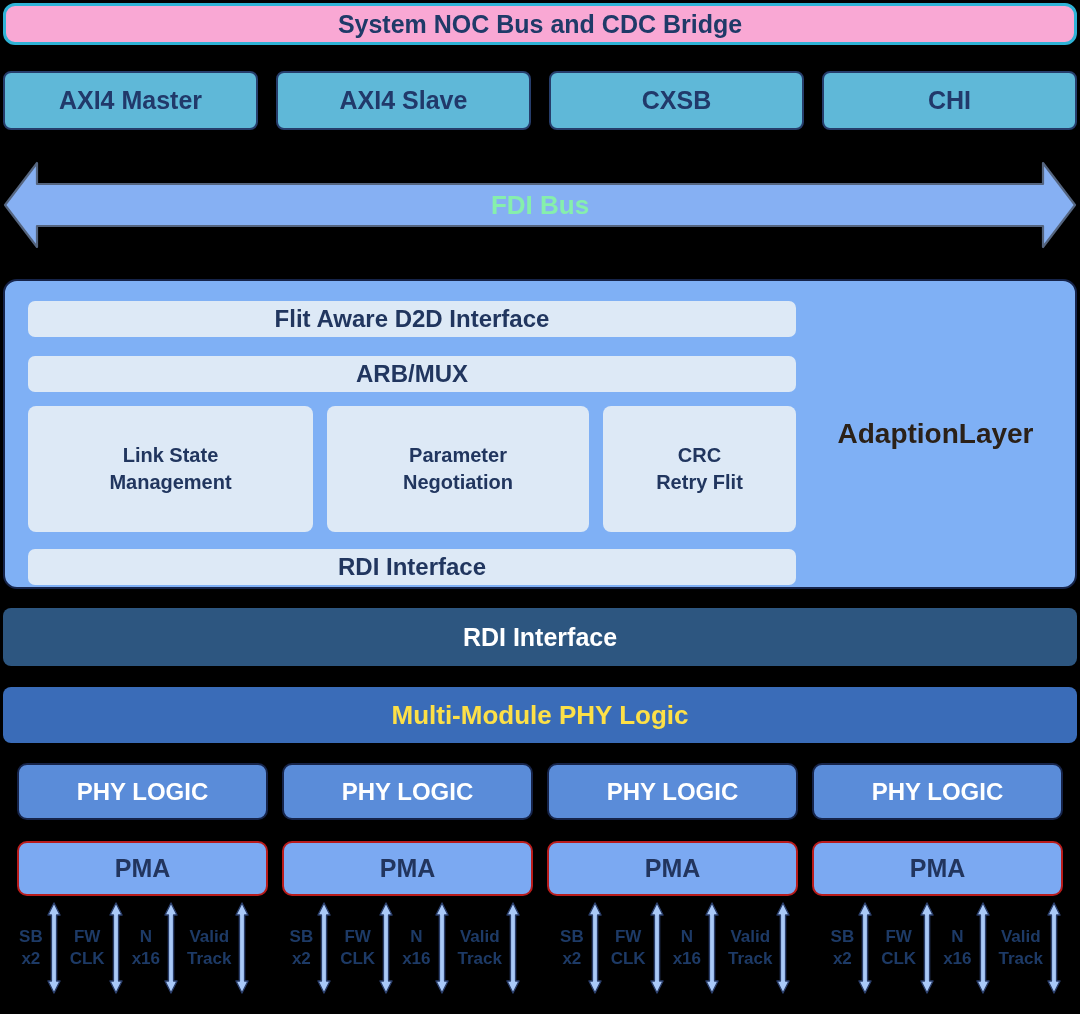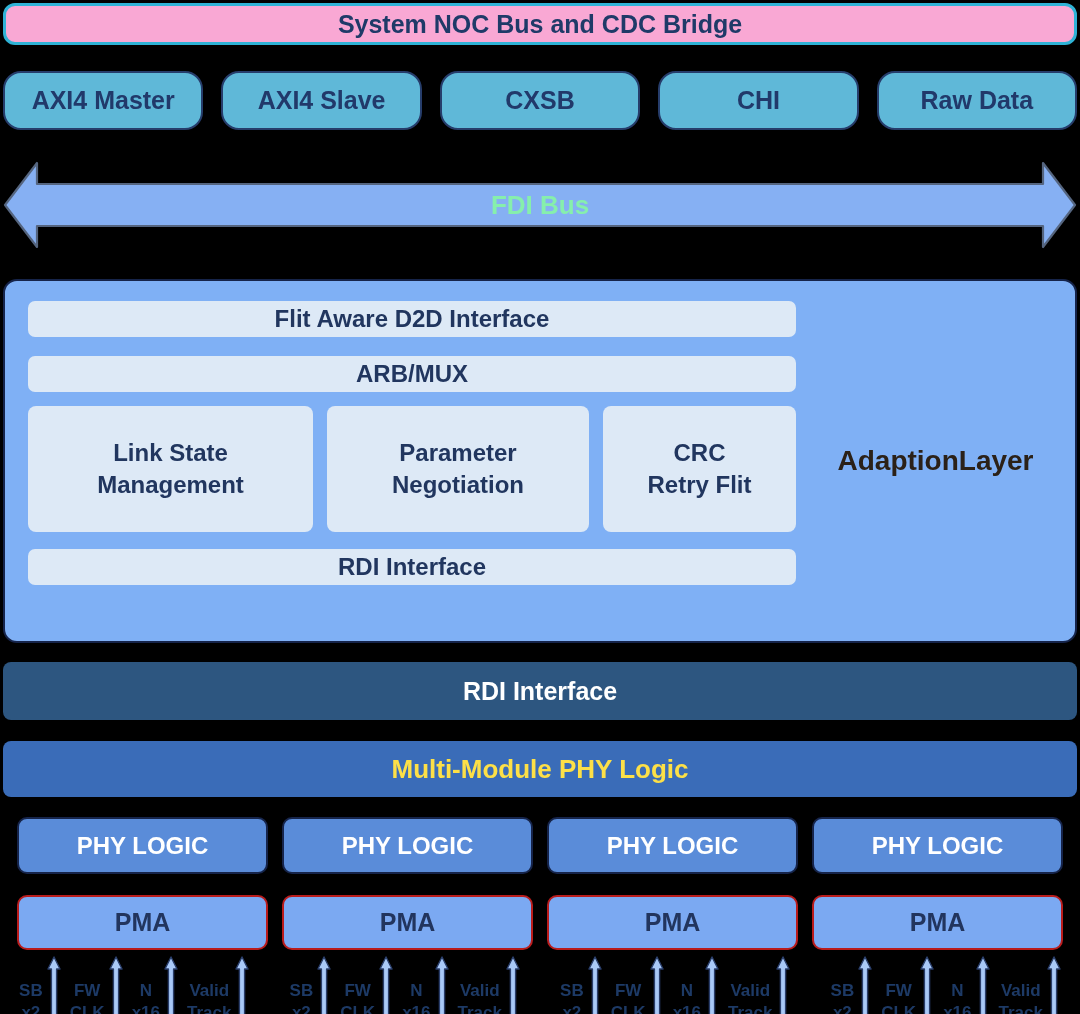--- a/index.html
+++ b/index.html
@@ -36,21 +36,21 @@
   .protocol-row {
     margin: 26px 3px 0;
     height: 59px;
     display: flex;
     gap: 18px;
   }
   .protocol-box {
     flex: 1;
     background: #5fb8d8;
     border: 2px solid #263d6b;
-    border-radius: 18px;
+    border-radius: 8px;
     color: #21396a;
     font-size: 25px;
     font-weight: 600;
   }
   
   .fdi-wrap {
     position: relative;
     margin: 31px 3px 0;
     height: 88px;
   }
@@ -61,21 +61,21 @@
     display: flex;
     align-items: center;
     justify-content: center;
     color: #86efac;
     font-size: 26px;
     font-weight: 600;
   }
   
   .adaption {
     margin: 30px 3px 0;
-    height: 364px;
+    height: 310px;
     background: #7fb0f5;
     border: 2px solid #16244a;
     border-radius: 14px;
     box-sizing: border-box;
     display: flex;
   }
   .adaption-stack {
     width: 768px;
     margin: 20px 0 0 23px;
     display: flex;
@@ -94,21 +94,21 @@
   .mid-row {
     height: 126px;
     display: flex;
     gap: 14px;
     margin-bottom: 17px;
   }
   .mid-box {
     background: #dde9f6;
     border-radius: 8px;
     color: #21365f;
-    font-size: 24px;
+    font-size: 20px;
     font-weight: 600;
     flex-direction: column;
     line-height: 1.35;
     text-align: center;
   }
   .mid-box span { display: block; }
   .mb1 { flex: 0 0 285px; }
   .mb2 { flex: 0 0 262px; }
   .mb3 { flex: 0 0 193px; }
   .adaption-title {
@@ -211,23 +211,20 @@
     </div>
     <div class="protocol-box center">
       <span>AXI4 Slave</span>
     </div>
     <div class="protocol-box center">
       <span>CXSB</span>
     </div>
     <div class="protocol-box center">
       <span>CHI</span>
     </div>
-    <div class="protocol-box center">
-      <span>Raw Data</span>
-    </div>
   </div>
 
   <div class="fdi-wrap">
     <svg width="1074" height="88" viewBox="0 0 1074 88">
       <polygon points="2,44 34,2 34,23 1040,23 1040,2 1072,44 1040,86 1040,65 34,65 34,86" fill="#86b0f3" stroke="#55657f" stroke-width="2.2" stroke-linejoin="round"></polygon>
     </svg>
     <div class="fdi-label">FDI Bus</div>
   </div>
 
   <div class="adaption">

